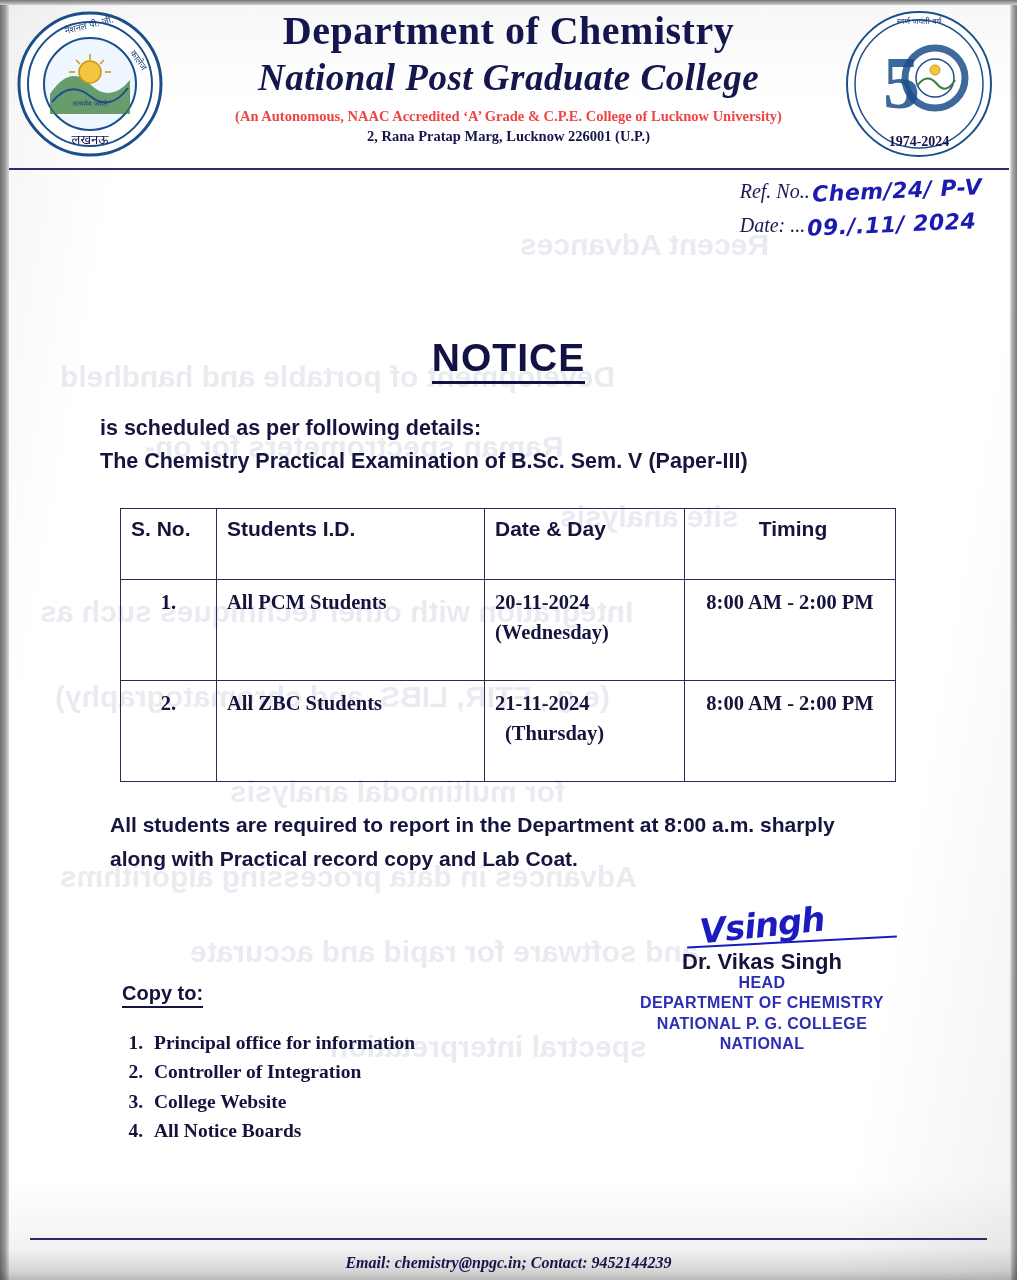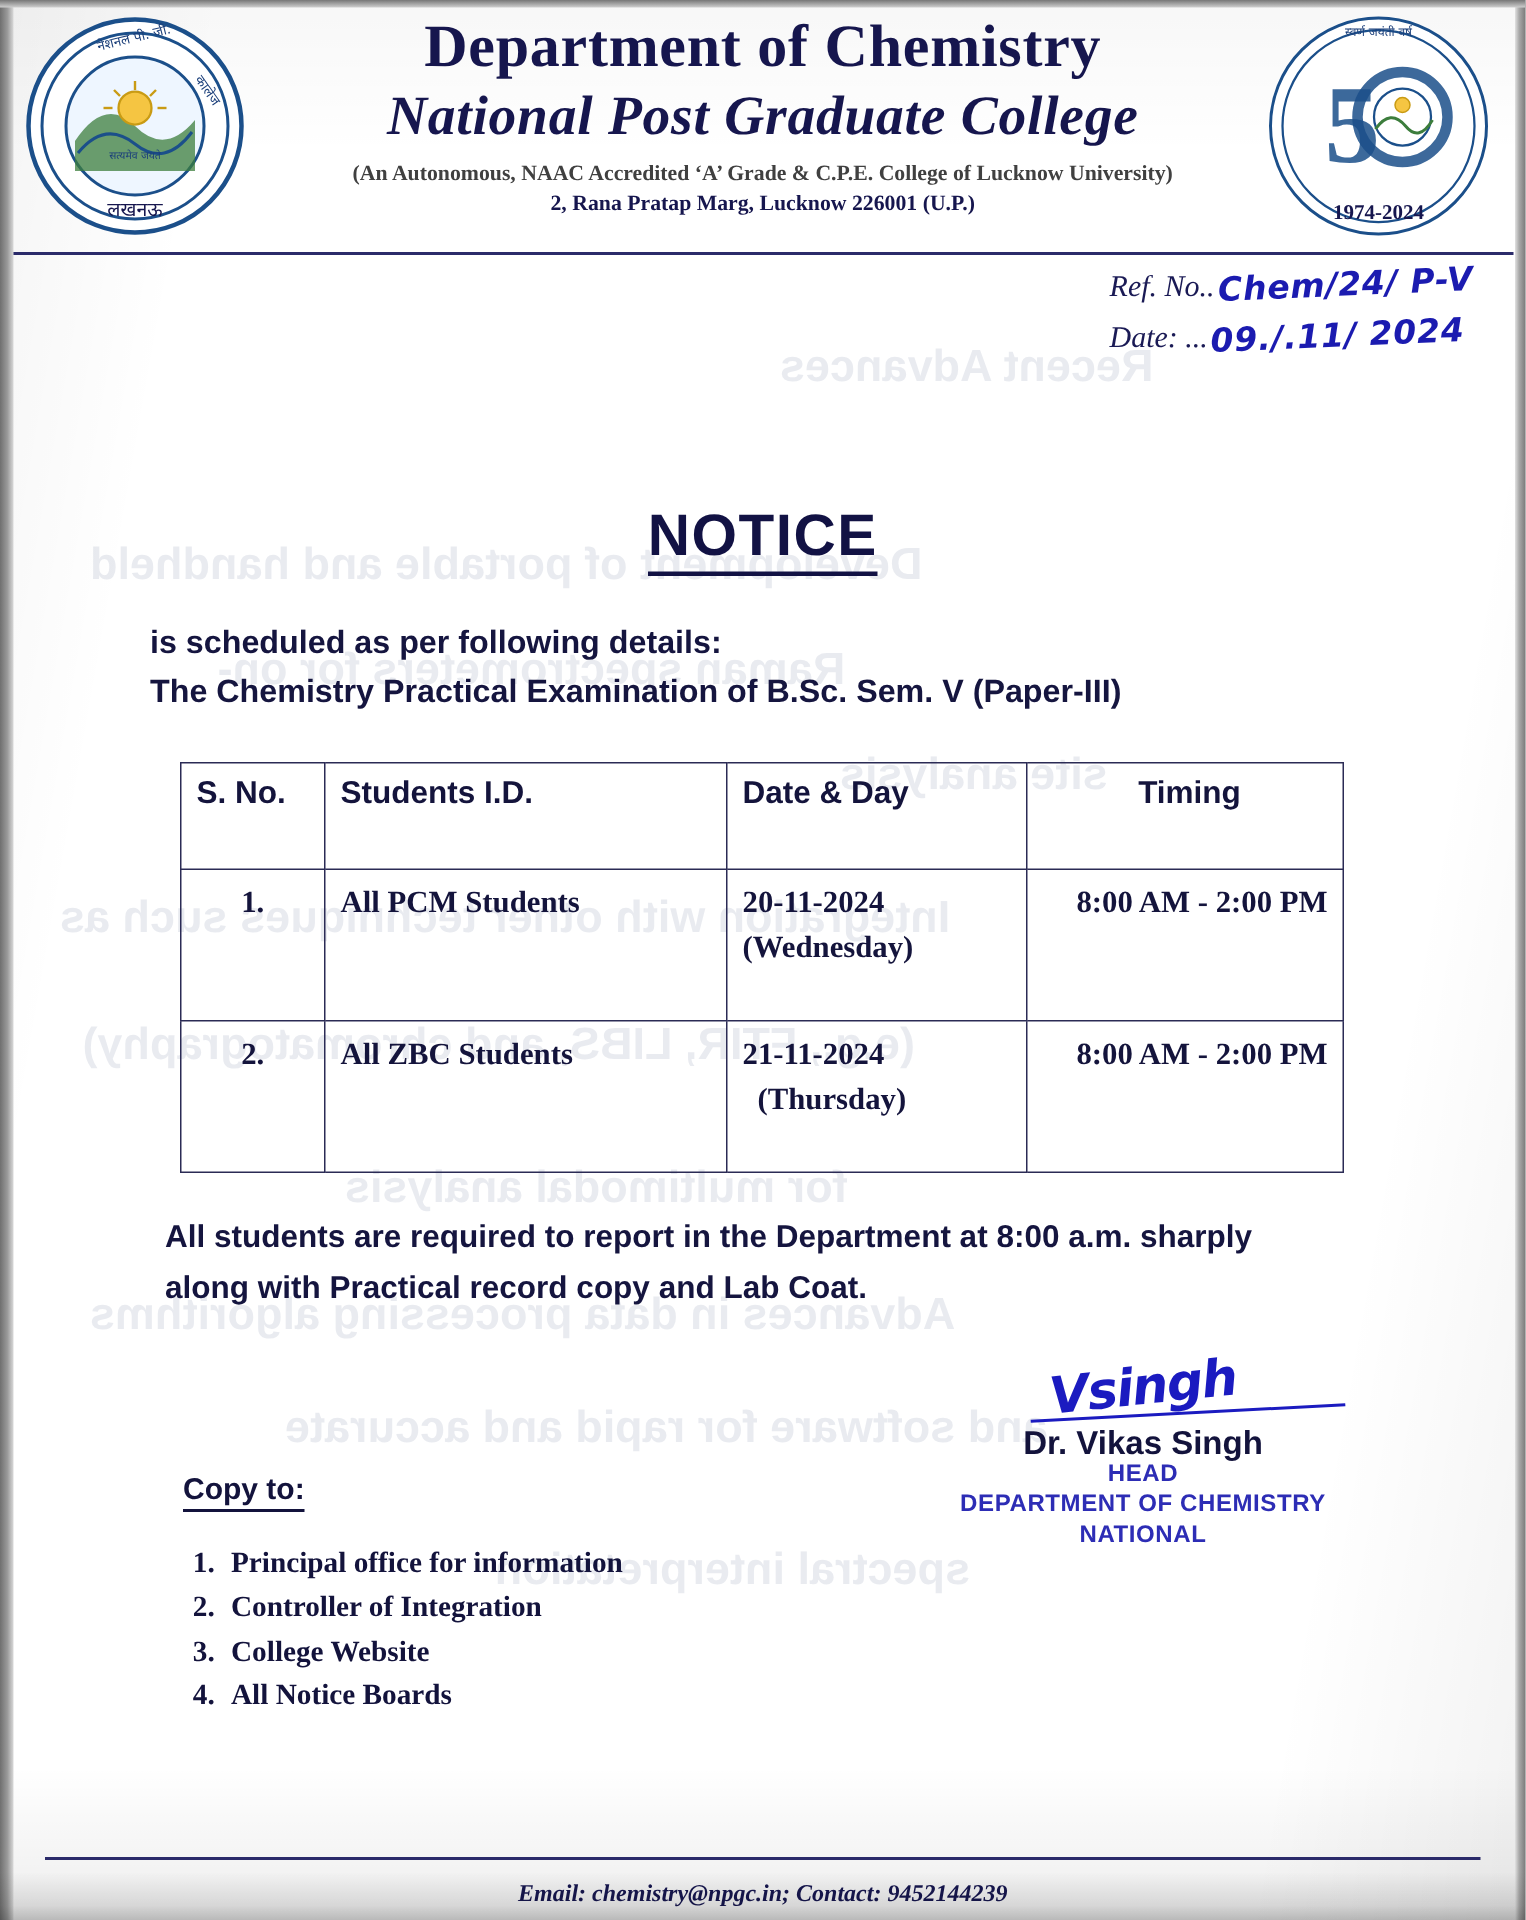--- a/index.html
+++ b/index.html
@@ -88,21 +88,21 @@
     font-size: 37px;
     color: #16164e;
     line-height: 1.2;
     margin-top: 2px;
     letter-spacing: 0.5px;
   }
   .accred {
     font-family: "Liberation Serif", serif;
     font-weight: bold;
     font-size: 14.5px;
-    color: #404040;
+    color: #ef4444;
     margin-top: 7px;
     line-height: 1.35;
   }
   .addr {
     font-family: "Liberation Serif", serif;
     font-weight: bold;
     font-size: 14.5px;
     color: #16164e;
     line-height: 1.35;
   }
@@ -209,21 +209,21 @@
   }
   table.sched th.c-timing { text-align: center; padding-left: 16px; }
   table.sched td {
     font-family: "Liberation Serif", serif;
     font-weight: bold;
     font-size: 20.5px;
     height: 84px;
     line-height: 1.45;
   }
   td.c-sno { text-align: center; }
-  td.c-timing { text-align: right; }
+  td.c-timing { text-align: center; }
   .col1 { width: 96px; }
   .col2 { width: 268px; }
   .col3 { width: 200px; }
   .indent { display: inline-block; padding-left: 10px; }
 
   
   .report-note {
     position: absolute;
     top: 808px;
     left: 110px;
@@ -457,20 +457,21 @@
     <div>along with Practical record copy and Lab Coat.</div>
   </div>
 
   <div class="sign-block">
     <div class="signature">Vsingh</div>
     <div class="sign-underline"></div>
     <div class="sign-name">Dr. Vikas Singh</div>
     <div class="stamp">
       <div>HEAD</div>
       <div>DEPARTMENT OF CHEMISTRY</div>
+      <div>NATIONAL P. G. COLLEGE</div>
       <div>NATIONAL</div>
     </div>
   </div>
 
   <div class="copy-head">Copy to:</div>
   <ol class="copy-list">
     <li>Principal office for information</li>
     <li>Controller of Integration</li>
     <li>College Website</li>
     <li>All Notice Boards</li>

